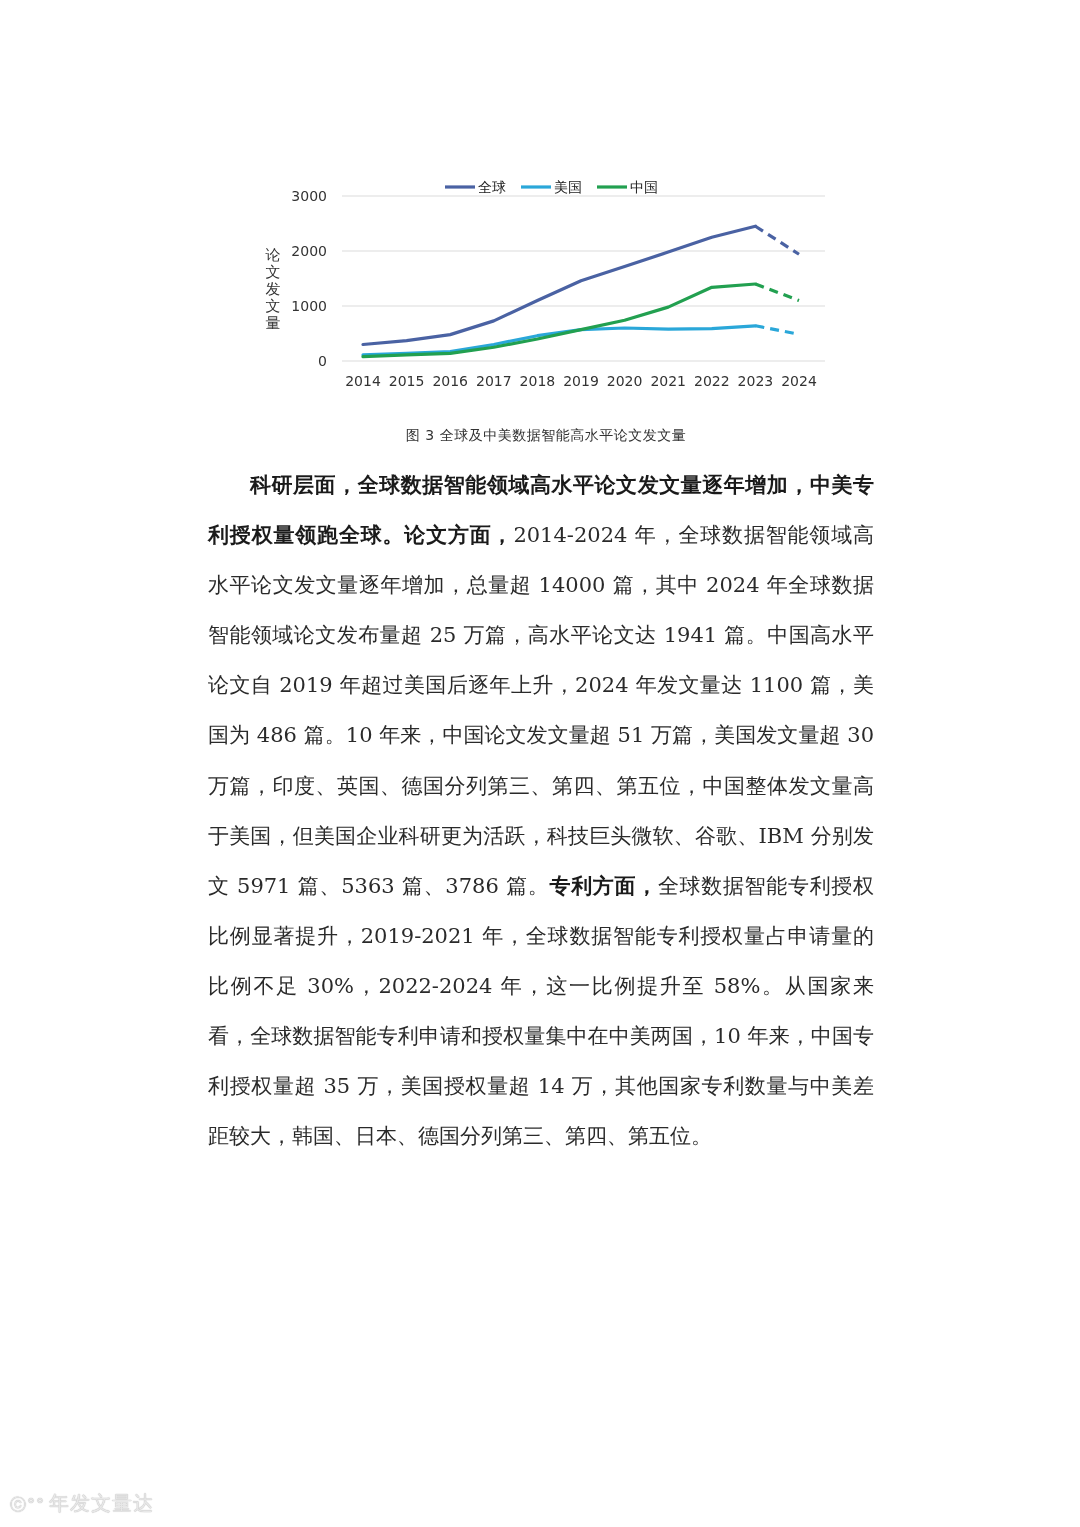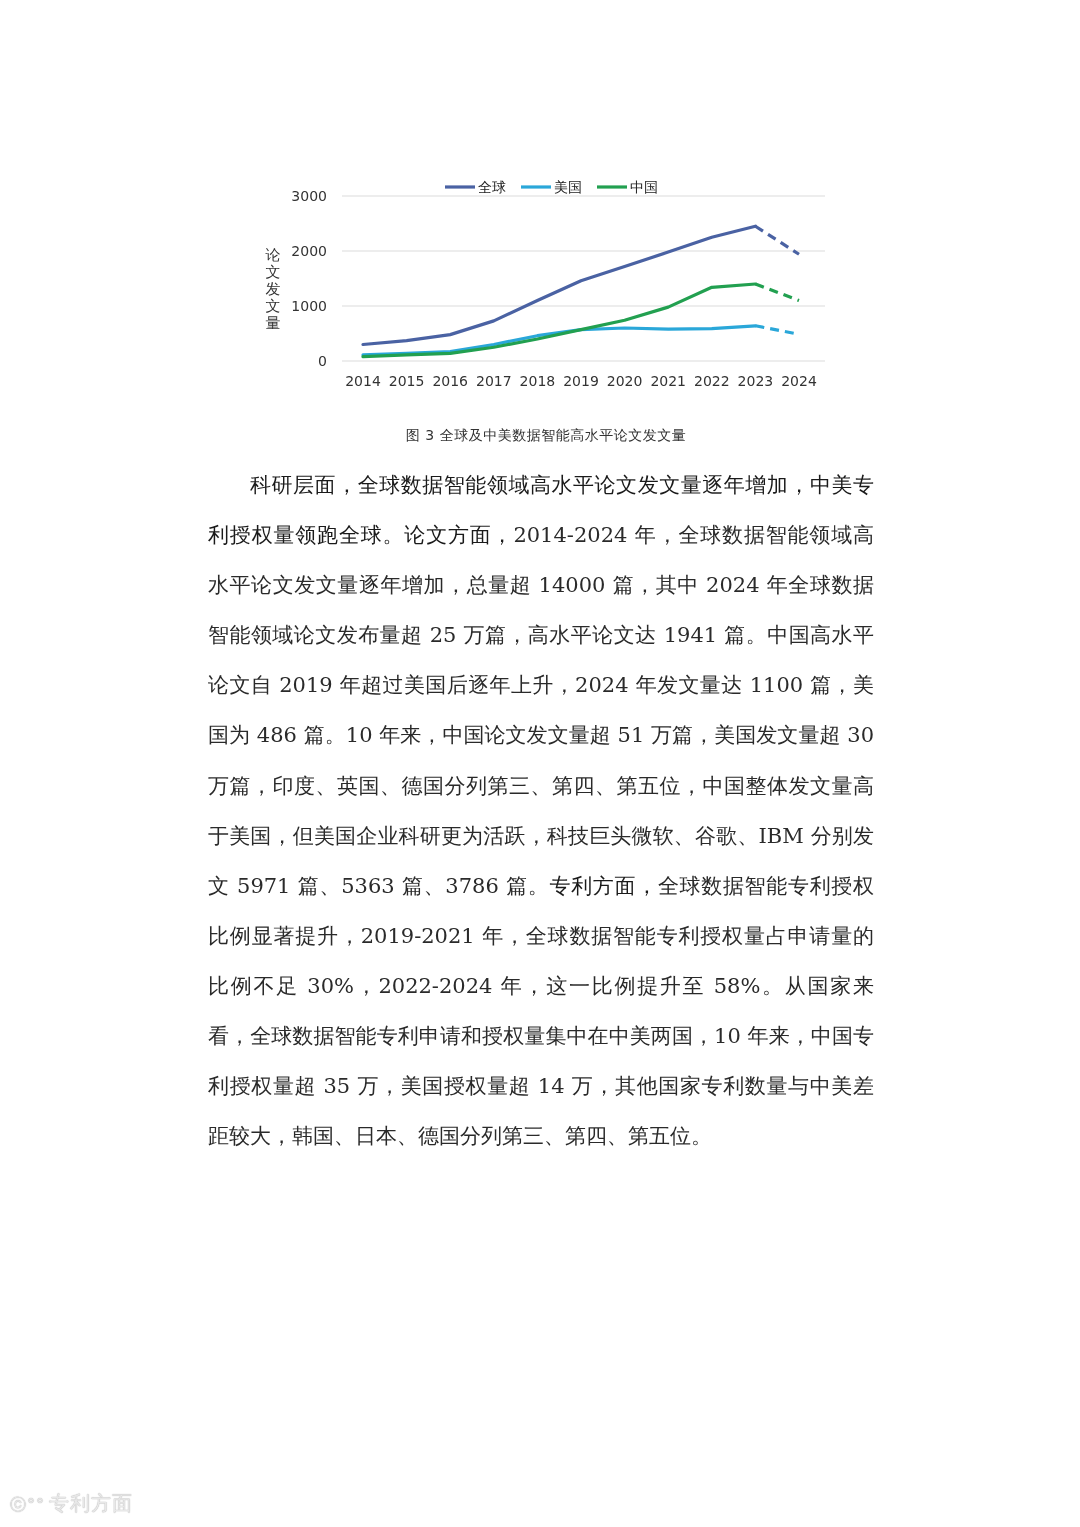--- a/index.html
+++ b/index.html
@@ -2,21 +2,21 @@
 <html><head>
 <meta charset="utf-8">
 <style>
   html, body { margin: 0; padding: 0; background: #ffffff; }
   body { width: 1080px; height: 1527px; position: relative; overflow: hidden; font-family: "DejaVu Serif", "Liberation Serif", serif; color: #222; }
   .chart-wrap { position: absolute; left: 250px; top: 170px; width: 590px; height: 230px; }
   .chart-wrap svg { display: block; }
   .caption { position: absolute; left: 0; right: 0; top: 427px; text-align: center; font-family: "DejaVu Sans", sans-serif; font-size: 14px; color: #333; letter-spacing: 0.5px; margin-left: 12px; }
   .body-text { position: absolute; left: 208px; top: 460px; width: 666px; font-size: 21px; line-height: 50.1px; color: #2a2a2a; text-align: justify; text-justify: inter-character; }
   .body-text p { margin: 0; text-indent: 42px; }
-  .body-text b { font-family: "DejaVu Sans", sans-serif; font-weight: normal; color: #1a1a1a; }
+  .body-text b { font-family: "DejaVu Sans", sans-serif; font-weight: bold; color: #1a1a1a; }
   .watermark { position: absolute; left: 10px; top: 1490px; font-family: "DejaVu Sans", sans-serif; font-size: 20px; color: #e8e8e8; text-shadow: 0 0 1px #bbb, 0 0 1px #bbb; letter-spacing: 1px; }
   .wm-logo { display: inline-block; font-size: 16px; margin-right: 4px; }
 </style>
 </head>
 <body>
 
 <div class="chart-wrap">
   <svg id="chart-svg" width="590" height="230" viewBox="0 0 590 230">
       <line x1="92" x2="575" y1="191" y2="191" stroke="#dcdcdc" stroke-width="1.2"></line>
       <text x="77" y="196" text-anchor="end" font-size="14" fill="#333" font-family="DejaVu Sans, sans-serif">0</text>
@@ -57,14 +57,14 @@
     </svg>
 </div>
 
 <div class="caption">图 3  全球及中美数据智能高水平论文发文量</div>
 
 <div class="body-text">
   <p><b>科研层面，全球数据智能领域高水平论文发文量逐年增加，中美专利授权量领跑全球。论文方面，</b><span>2014-2024 年，全球数据智能领域高水平论文发文量逐年增加，总量超 14000 篇，其中 2024 年全球数据智能领域论文发布量超 25 万篇，高水平论文达 1941 篇。中国高水平论文自 2019 年超过美国后逐年上升，2024 年发文量达 1100 篇，美国为 486 篇。10 年来，中国论文发文量超 51 万篇，美国发文量超 30 万篇，印度、英国、德国分列第三、第四、第五位，中国整体发文量高于美国，但美国企业科研更为活跃，科技巨头微软、谷歌、IBM 分别发文 5971 篇、5363 篇、3786 篇。</span><b>专利方面，</b><span>全球数据智能专利授权比例显著提升，2019-2021 年，全球数据智能专利授权量占申请量的比例不足 30%，2022-2024 年，这一比例提升至 58%。从国家来看，全球数据智能专利申请和授权量集中在中美两国，10 年来，中国专利授权量超 35 万，美国授权量超 14 万，其他国家专利数量与中美差距较大，韩国、日本、德国分列第三、第四、第五位。</span></p>
 </div>
 
 <div class="watermark">
-  <span class="wm-logo">ⓒ°°</span><span>专利方面</span>
+  <span class="wm-logo">ⓒ°°</span><span>年发文量达</span>
 </div>
 
 </body></html>

